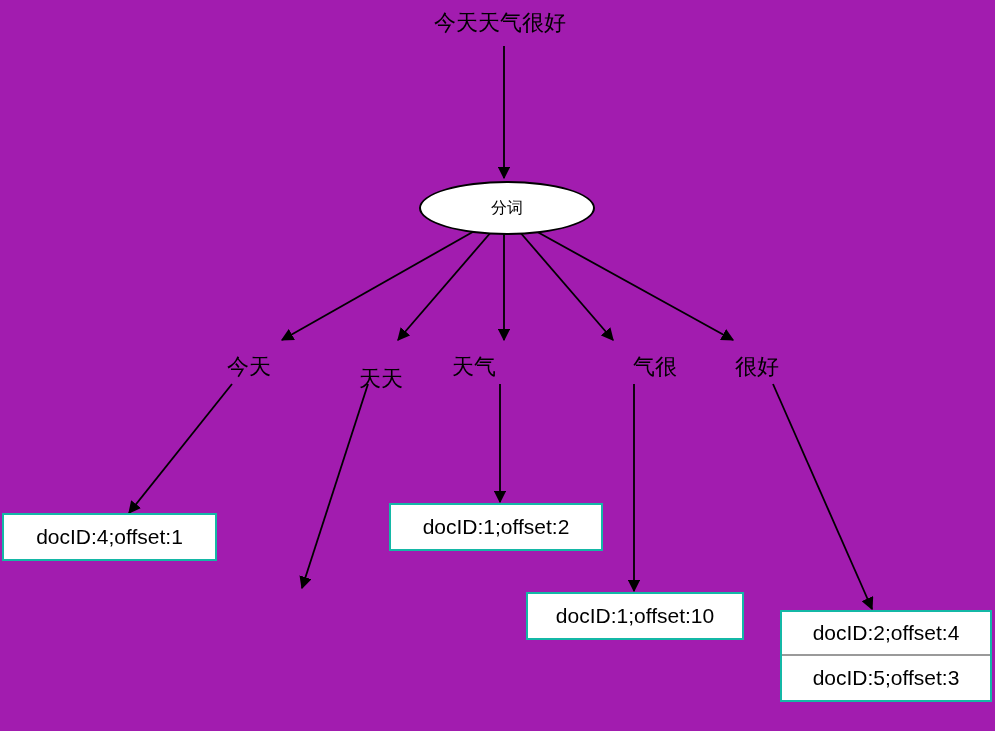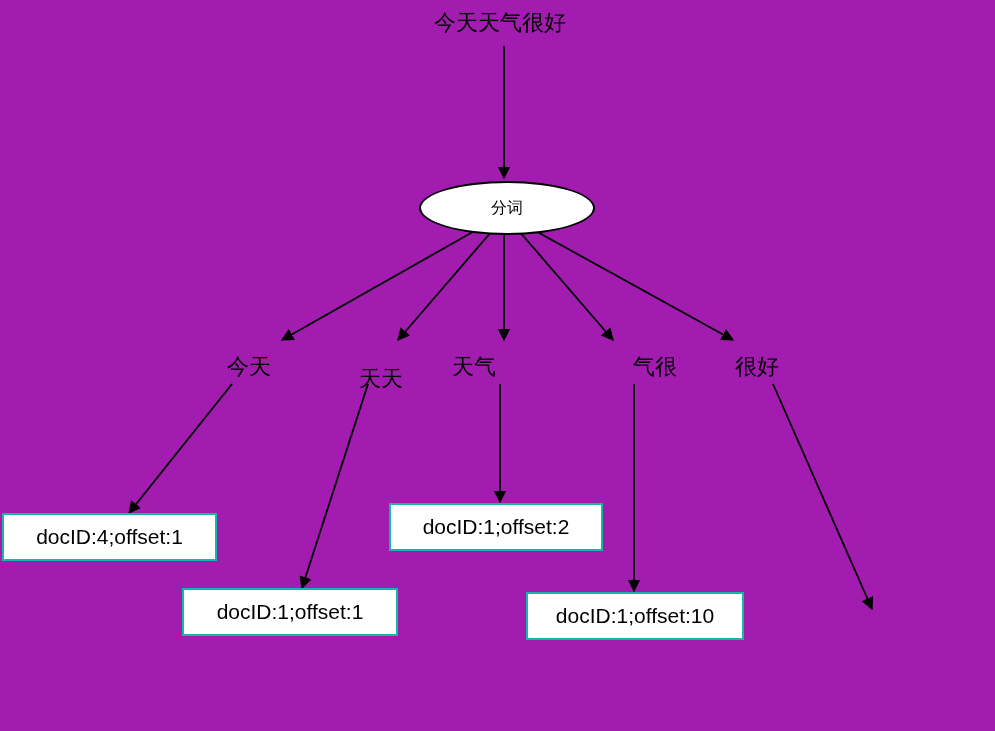--- a/index.html
+++ b/index.html
@@ -112,26 +112,27 @@
   <div class="term-label" style="left:227px; top:352px;">今天</div>
   <div class="term-label" style="left:359px; top:364px;">天天</div>
   <div class="term-label" style="left:452px; top:352px;">天气</div>
   <div class="term-label" style="left:612px; top:352px;margin-left:21px;">气很</div>
   <div class="term-label" style="left:735px; top:352px;">很好</div>
 
   <div class="posting-box" style="left:2px; top:513px; width:215px;">
     <div class="posting-row">docID:4;offset:1</div>
   </div>
 
-  <div class="posting-box" style="left:182px; top:588px; width:216px;">
-    <div class="posting-row">docID:1;offset:1</div>
-  </div>
 
   <div class="posting-box" style="left:389px; top:503px; width:214px;">
     <div class="posting-row">docID:1;offset:2</div>
   </div>
 
   <div class="posting-box" style="left:526px; top:592px; width:218px;">
     <div class="posting-row">docID:1;offset:10</div>
   </div>
 
+  <div class="posting-box" style="left:780px; top:610px; width:212px;">
+    <div class="posting-row">docID:2;offset:4</div>
+    <div class="posting-row">docID:5;offset:3</div>
+  </div>
 
 </div>
 
 </body></html>

